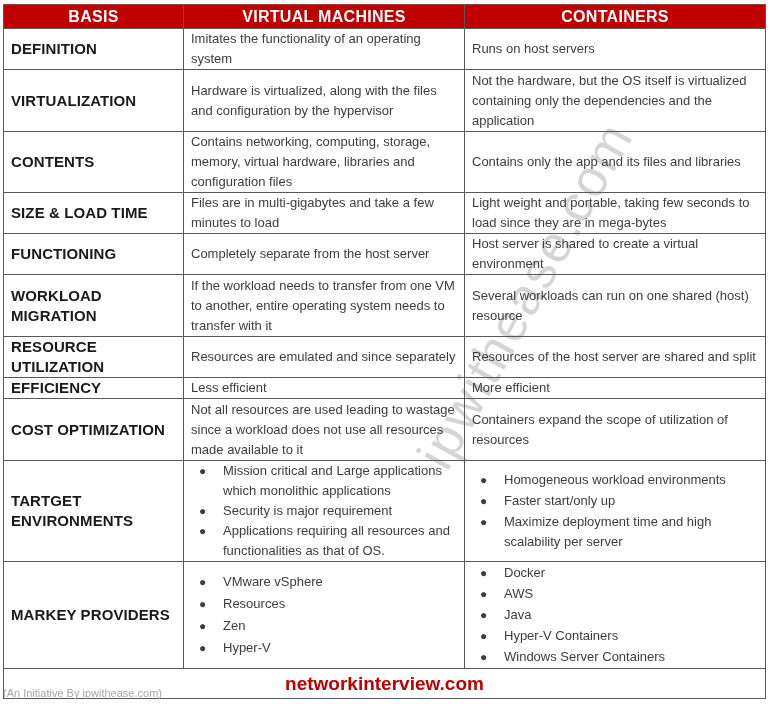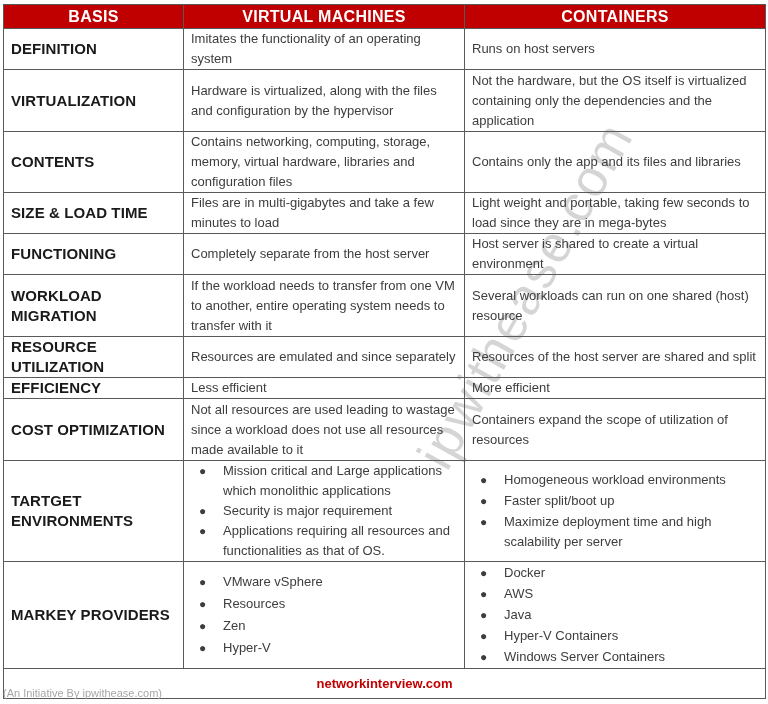--- a/index.html
+++ b/index.html
@@ -55,21 +55,21 @@
   ul.bullets { list-style: none; margin-left: 8px; }
   ul.bullets li { display: flex; align-items: flex-start; }
   ul.bullets .dot { width: 24px; flex: 0 0 24px; font-size: 12px; line-height: 20px; }
   ul.bullets .bt { flex: 1 1 auto; }
   ul.bullets.spread li { margin: 2px 0; }
   ul.bullets.spread2 li { margin: 1px 0; }
 
   .footer-cell { text-align: center; }
   .site-name {
     color: var(--site-link, #C00000);
-    font-weight: bold; font-size: 13px;
+    font-weight: bold; font-size: 19px;
     text-align: center;
   }
   .initiative {
     position: relative; z-index: 2;
     margin-top: -12px;
     text-align: left;
     font-size: 11px;
     color: var(--caption-text, #A6A6A6);
     background: transparent;
   }
@@ -159,21 +159,21 @@
           </ul>
         </td>
         <td>
           <ul class="bullets spread2">
             <li>
                 <span class="dot">●</span>
                 <span class="bt">Homogeneous workload environments</span>
               </li>
             <li>
                 <span class="dot">●</span>
-                <span class="bt">Faster split/boot up</span>
+                <span class="bt">Faster start/only up</span>
               </li>
             <li>
                 <span class="dot">●</span>
                 <span class="bt">Maximize deployment time and high scalability per server</span>
               </li>
           </ul>
         </td>
       </tr>
       <tr style="height:104px">
         <td class="basis">MARKEY PROVIDERS</td>

